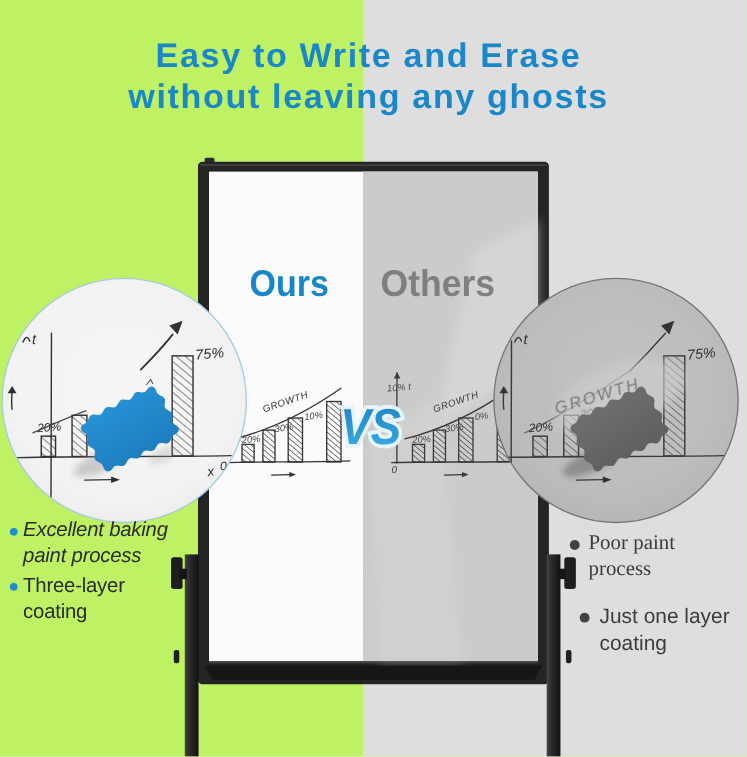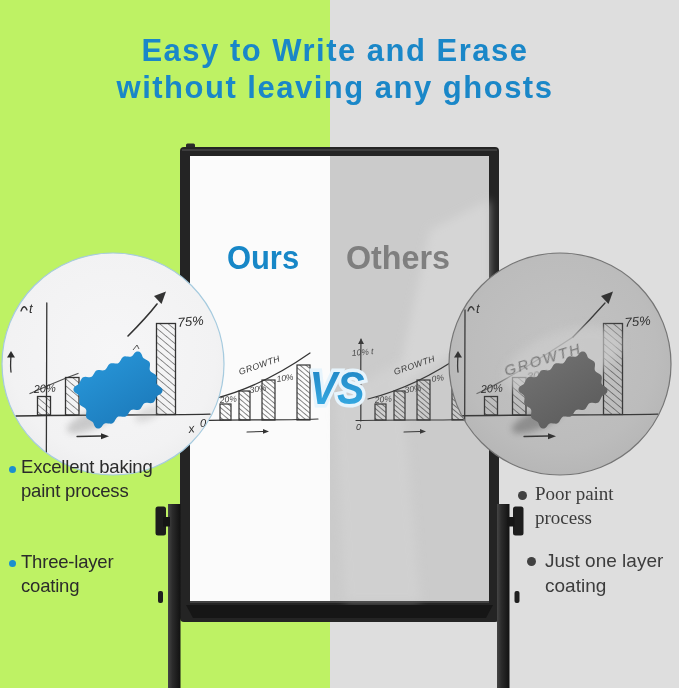--- a/index.html
+++ b/index.html
@@ -197,25 +197,25 @@
       <text x="506" y="376" font-size="15" font-style="italic" letter-spacing="2" fill="#767676" opacity="0.95" filter="url(#blur07)" transform="rotate(-17 506 376)">GROWTH</text>
       <text x="528" y="381" font-size="11" font-style="italic" fill="#8a8a8a" opacity="0.85" filter="url(#blur07)" transform="rotate(-10 528 381)">30%</text>
       <ellipse cx="537" cy="420" rx="27" ry="9" fill="#555" opacity="0.45" filter="url(#blur3)" transform="rotate(-23 537 420)"></ellipse>
       <use href="#eraser" transform="translate(563,390) rotate(-27)" fill="url(#ergray)"></use>
     </g>
     <clipPath id="clipR">
         <circle cx="560" cy="364" r="110.5"></circle>
       </clipPath>
   </svg>
 
-  <div class="blt lc" style="left:21px;top:455px;letter-spacing:-0.2px;">
+  <div class="blt lc" style="left:21px;top:469px;letter-spacing:-0.2px;font-style:italic;">
     <span class="dot" style="left:-12px;top:10.5px;width:7px;height:7px;background:#1b8fce;"></span>
     Excellent baking<br>paint process
   </div>
-  <div class="blt lc" style="left:21px;top:550px;letter-spacing:-0.2px;">
+  <div class="blt lc" style="left:21px;top:520px;letter-spacing:-0.2px;">
     <span class="dot" style="left:-12px;top:9.5px;width:7px;height:7px;background:#1b8fce;"></span>
     Three-layer<br>coating
   </div>
   <div class="blt" style="left:535px;top:482px;color:#3c3c3c;font-family:Liberation Serif, serif;">
     <span class="dot" style="left:-17.5px;top:8.5px;width:9px;height:9px;background:#414141;"></span>
     Poor paint<br>process
   </div>
   <div class="blt" style="left:545px;top:548px;color:#3c3c3c;line-height:25px;">
     <span class="dot" style="left:-18.5px;top:8.5px;width:9px;height:9px;background:#414141;"></span>
     Just one layer<br>coating

